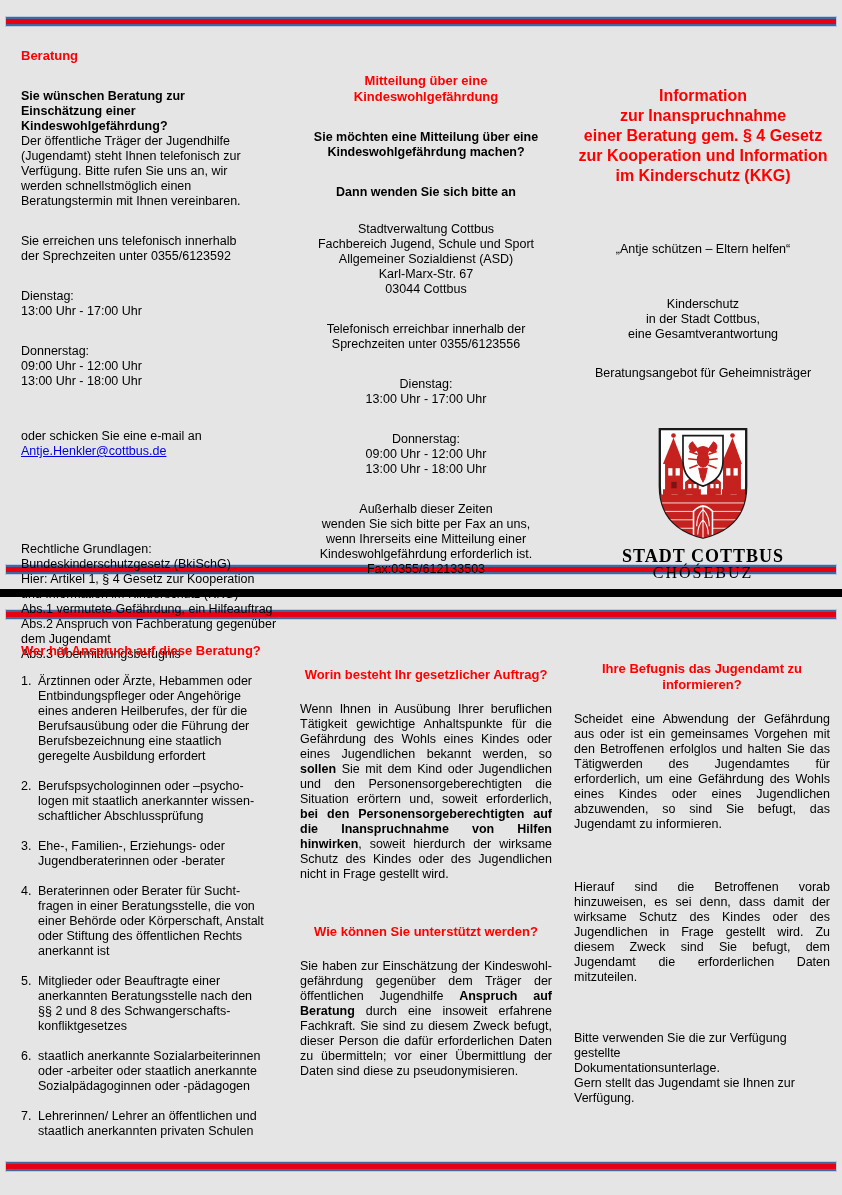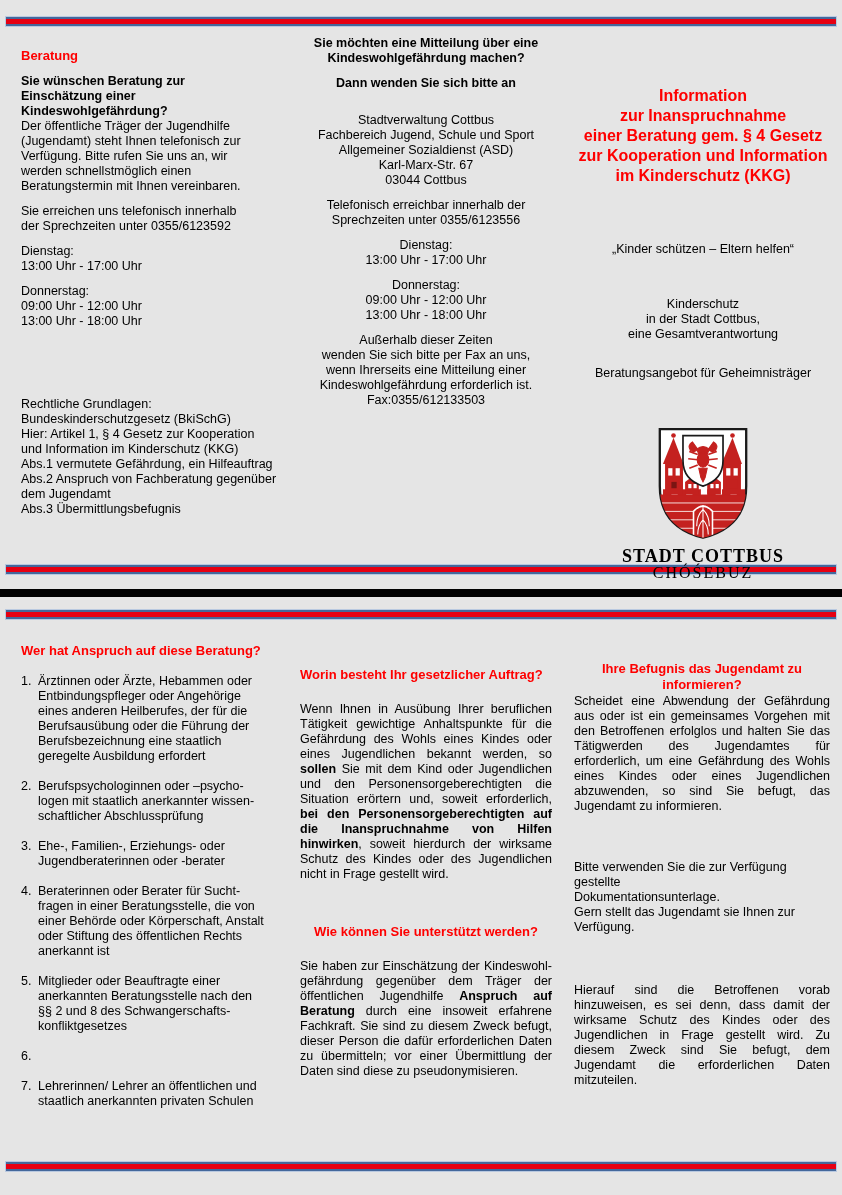--- a/index.html
+++ b/index.html
@@ -29,21 +29,21 @@
   .c2 { width:268px; padding:0 2px 0 2px; text-align:center; }
   .c3 { flex:1; padding:0 8px 0 12px; text-align:center; }
 
   .b1 { width:292px; padding:24px 8px 8px 21px; }
   .b2 { width:268px; padding:48px 8px 0 8px; }
   .b3 { flex:1; padding:42px 12px 0 14px; }
 
   p { margin:0; white-space:pre-line; }
   .rh { color:#fe0000; font-weight:bold; font-size:13px; line-height:16px; }
   .bq { font-weight:bold; }
-  .mt { margin-top:10px; }
+  .mt { margin-top:25px; }
   .b  { font-weight:bold; }
   .just { text-align:justify; }
 
   .c2 .rh { margin-top:47px; }
   .c1 .legal { margin-top:68px; }
 
   .title {
     margin-top:60px; color:#fe0000; font-weight:bold;
     font-size:16px; line-height:20px; white-space:pre-line;
   }
@@ -64,21 +64,21 @@
     font-size:16px; letter-spacing:2px; margin-top:1px; white-space:normal;
   }
 
   .li { display:flex; margin-top:15px; }
   .num { flex:none; width:17px; }
   .it { white-space:pre-line; }
 
   .bh2 { margin-top:42px; }
   .b2 .para { margin-top:19px; }
   .b3 .rh { text-align:center; white-space:pre-line; }
-  .b3 .para { margin-top:1px; }
+  .b3 .para { margin-top:19px; }
   .b3 .gap { margin-top:48px; }
   .b3 .plain { margin-top:46px; }
 </style>
 </head>
 <body>
 
 <div class="page">
 
   <div class="bar top-bar"></div>
 
@@ -93,31 +93,37 @@
 Verfügung. Bitte rufen Sie uns an,  wir
 werden schnellstmöglich einen
 Beratungstermin mit  Ihnen vereinbaren.</p>
       <p class="mt">Sie erreichen uns telefonisch innerhalb
 der Sprechzeiten unter 0355/6123592</p>
       <p class="mt">Dienstag:
 13:00 Uhr - 17:00 Uhr</p>
       <p class="mt">Donnerstag:
 09:00 Uhr - 12:00 Uhr
 13:00 Uhr - 18:00 Uhr</p>
+      <p class="mt">
+        <span>oder schicken Sie eine e-mail an</span>
+        <a href="#" class="link">Antje.Henkler@cottbus.de</a>
+      </p>
       <p class="legal">Rechtliche Grundlagen:
 Bundeskinderschutzgesetz (BkiSchG)
 Hier: Artikel 1, § 4 Gesetz zur Kooperation
 und Information im Kinderschutz (KKG)
 Abs.1 vermutete Gefährdung, ein Hilfeauftrag
 Abs.2 Anspruch von Fachberatung gegenüber
 dem Jugendamt
 Abs.3 Übermittlungsbefugnis</p>
     </div>
 
     <div class="col c2">
+      <p class="rh">Mitteilung über eine
+Kindeswohlgefährdung</p>
       <p class="bq mt">Sie möchten eine Mitteilung über eine
 Kindeswohlgefährdung machen?</p>
       <p class="bq mt">Dann wenden Sie sich bitte an</p>
       <p class="mt" style="margin-top:22px">Stadtverwaltung Cottbus
 Fachbereich Jugend, Schule und Sport
 Allgemeiner Sozialdienst (ASD)
 Karl-Marx-Str. 67
 03044 Cottbus</p>
       <p class="mt">Telefonisch erreichbar innerhalb der
 Sprechzeiten unter 0355/6123556</p>
@@ -132,21 +138,21 @@
 Kindeswohlgefährdung erforderlich ist.
 Fax:0355/612133503</p>
     </div>
 
     <div class="col c3">
       <p class="title">Information
 zur Inanspruchnahme
 einer Beratung gem. § 4 Gesetz
 zur Kooperation und Information
 im Kinderschutz (KKG)</p>
-      <p class="motto">„Kinder schützen – Eltern helfen“</p>
+      <p class="motto">„Antje schützen – Eltern helfen“</p>
       <p class="sub">Kinderschutz
 in der Stadt Cottbus,
 eine Gesamtverantwortung</p>
       <p class="offer">Beratungsangebot für Geheimnisträger</p>
 
       <div class="crest-wrap">
         <svg class="crest" width="106" height="118" viewBox="0 0 100 112">
           <defs>
             <clipPath id="shieldClip">
               <path d="M9,4 L91,4 L91,58 Q91,97 50,107 Q9,97 9,58 Z"></path>
@@ -258,41 +264,44 @@
       </div>
       <div class="li">
         <span class="num">5.</span>
         <span class="it">Mitglieder oder Beauftragte einer
 anerkannten Beratungsstelle nach den
 §§ 2 und 8 des Schwangerschafts-
 konfliktgesetzes</span>
       </div>
       <div class="li">
         <span class="num">6.</span>
+        <span class="it">staatlich anerkannte Sozialarbeiterinnen
+oder -arbeiter oder staatlich anerkannte
+Sozialpädagoginnen oder -pädagogen</span>
       </div>
       <div class="li">
         <span class="num">7.</span>
         <span class="it">Lehrerinnen/ Lehrer an öffentlichen und
 staatlich anerkannten privaten Schulen</span>
       </div>
     </div>
 
     <div class="col b2">
-      <p class="rh" style="">Worin besteht Ihr gesetzlicher Auftrag?</p>
+      <p class="rh" style="text-align:center">Worin besteht Ihr gesetzlicher Auftrag?</p>
       <p class="para just"><span>Wenn Ihnen in Ausübung Ihrer beruflichen Tätigkeit gewichtige Anhaltspunkte für die Gefährdung des Wohls eines Kindes oder eines Jugendlichen bekannt werden, so </span><span class="b">sollen</span><span> Sie mit dem Kind oder Jugendlichen und den Personensorgeberechtigten die Situation erörtern und, soweit erforderlich, </span><span class="b">bei den Personensorgeberechtigten auf die Inanspruchnahme von Hilfen hinwirken</span><span>, soweit hierdurch der wirksame Schutz des Kindes oder des Jugendlichen nicht in Frage gestellt wird.</span></p>
       <p class="rh bh2" style="text-align:center">Wie können Sie unterstützt werden?</p>
       <p class="para just"><span>Sie haben zur Einschätzung der Kindeswohl-gefährdung gegenüber dem Träger der öffentlichen Jugendhilfe </span><span class="b">Anspruch auf Beratung</span><span> durch eine insoweit erfahrene Fachkraft. Sie sind zu diesem Zweck befugt, dieser Person die dafür erforderlichen Daten zu übermitteln; vor einer Übermittlung der Daten sind diese zu pseudonymisieren.</span></p>
     </div>
 
     <div class="col b3">
       <p class="rh">Ihre Befugnis das Jugendamt zu
 informieren?</p>
       <p class="para just">Scheidet eine Abwendung der Gefährdung aus oder ist ein gemeinsames Vorgehen mit den Betroffenen erfolglos und halten Sie das Tätigwerden des Jugendamtes für erforderlich, um eine Gefährdung des Wohls eines Kindes oder eines Jugendlichen abzuwenden, so sind Sie befugt, das Jugendamt zu informieren.</p>
+      <p class="para just gap">Hierauf sind die Betroffenen vorab hinzuweisen, es sei denn, dass damit der wirksame Schutz des Kindes oder des Jugendlichen in Frage gestellt wird. Zu diesem Zweck sind Sie befugt, dem Jugendamt die erforderlichen Daten mitzuteilen.</p>
       <p class="para plain">Bitte verwenden Sie die zur Verfügung gestellte
 Dokumentationsunterlage.
 Gern stellt das Jugendamt sie Ihnen zur
 Verfügung.</p>
-      <p class="para just gap">Hierauf sind die Betroffenen vorab hinzuweisen, es sei denn, dass damit der wirksame Schutz des Kindes oder des Jugendlichen in Frage gestellt wird. Zu diesem Zweck sind Sie befugt, dem Jugendamt die erforderlichen Daten mitzuteilen.</p>
     </div>
   </div>
 
   <div class="bar bottom-bar"></div>
 </div>
 
 </body></html>

